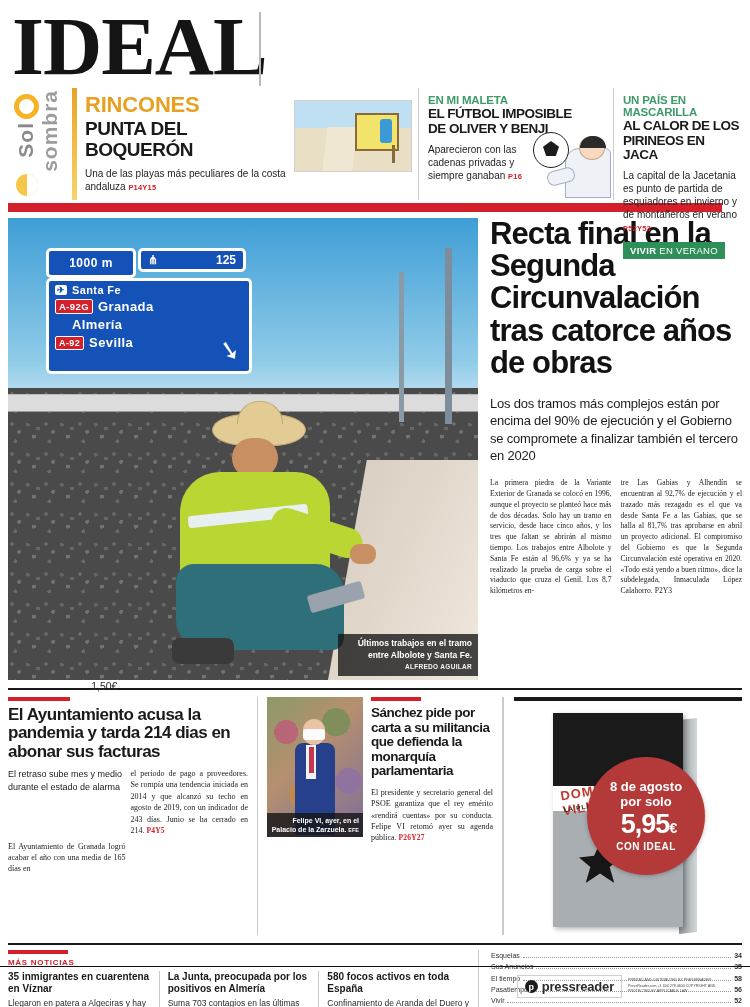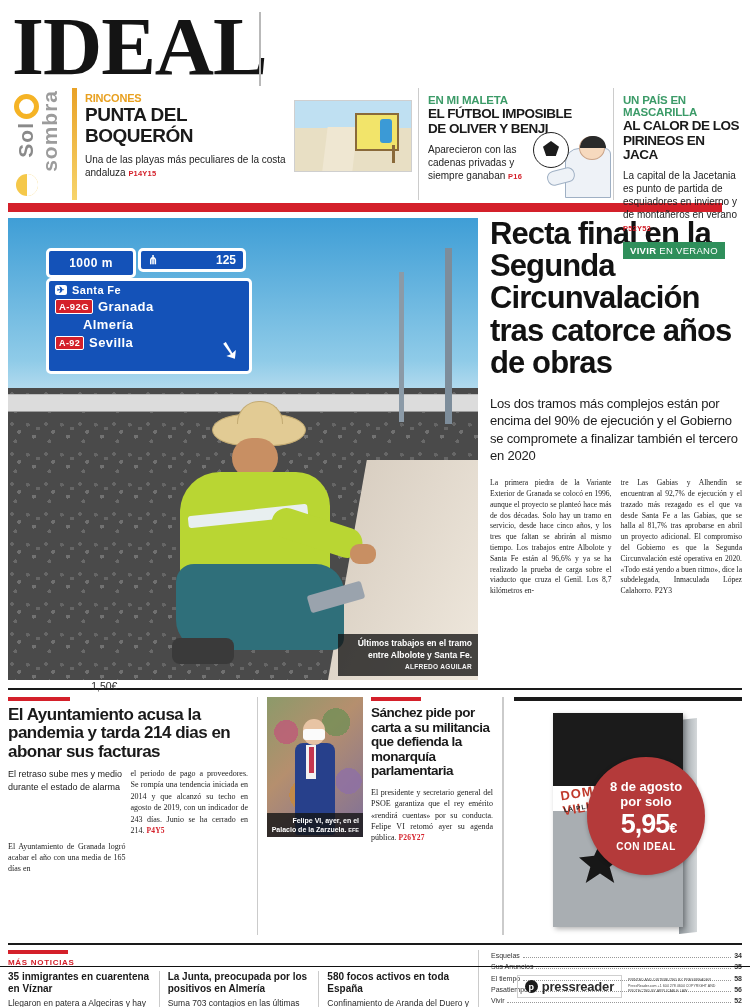--- a/index.html
+++ b/index.html
@@ -22,21 +22,21 @@
   
   .promo{display:flex;height:112px;margin-top:2px;position:relative;}
   .solysombra{flex:0 0 62px;position:relative;}
   .ss-text{position:absolute;left:6px;top:2px;writing-mode:vertical-rl;transform:rotate(180deg);font-size:21px;font-weight:700;color:#8a8a8a;letter-spacing:1px;font-family:"Liberation Sans",sans-serif;}
   .ss-text.b{left:30px;color:#9c9c9c;}
   .ss-sun{position:absolute;left:6px;top:6px;width:25px;height:25px;border-radius:50%;border:5px solid #f5b325;box-sizing:border-box;}
   .ss-moon{position:absolute;left:8px;top:86px;width:22px;height:22px;border-radius:50%;background:#f5c84a;}
   .ss-moon:after{content:"";position:absolute;left:11px;top:0;width:11px;height:22px;background:#ffffff;border-radius:0 11px 11px 0;}
   .vbar{width:5px;background:linear-gradient(#e9a227,#f7d46b);margin:0 8px 0 2px;}
   .promo-col{flex:0 0 205px;padding-top:4px;}
-  .kicker{font-size:11px;font-weight:700;letter-spacing:-.2px;}
+  .kicker{font-size:22px;font-weight:700;letter-spacing:-.2px;}
   .kicker.orange{color:#e8a020;}
   .kicker.green{color:#3c9b68;font-size:11.5px;}
   .kicker.red{color:#d4202a;font-size:11.5px;}
   .promo-head{font-size:19px;font-weight:700;line-height:1.04;letter-spacing:-.5px;margin-top:1px;}
   .promo-head.sm{font-size:13.5px;}
   .promo-sub{font-size:10px;line-height:1.3;margin-top:7px;color:#232323;}
   .pg{font-size:7.5px;font-weight:700;color:#d4202a;letter-spacing:.2px;}
   .promo-img{flex:0 0 116px;height:70px;margin:12px 6px 0 4px;border:1px solid #cfcfcf;background:linear-gradient(#bfe0f2 0 38%,#e8dfc4 38% 100%);position:relative;overflow:hidden;}
   .pi-path{position:absolute;left:30px;bottom:0;width:30px;height:44px;background:#efe7d2;transform:skewX(-7deg);}
   .pi-board{position:absolute;right:12px;top:12px;width:40px;height:34px;background:#f2e46a;border:2px solid #8a6a3a;}
@@ -255,21 +255,21 @@
 
       <div class="sign-main">
         <div class="sign-row" style="font-size:11px;">
           <span style="background:#fff;color:#1452b8;font-size:9px;padding:0 2px;border-radius:2px;">✈</span>
           <span>Santa Fe</span>
         </div>
         <div class="sign-row">
           <span class="route">A-92G</span>
           <span>Granada</span>
         </div>
-        <div class="sign-row" style="padding-left:34px;">
+        <div class="sign-row" style="padding-left:23px;">
           <span>Almería</span>
         </div>
         <div class="sign-row">
           <span class="route sm">A-92</span>
           <span>Sevilla</span>
         </div>
         <div class="arrow-dr">➘</div>
       </div>
 
       <div class="worker">

